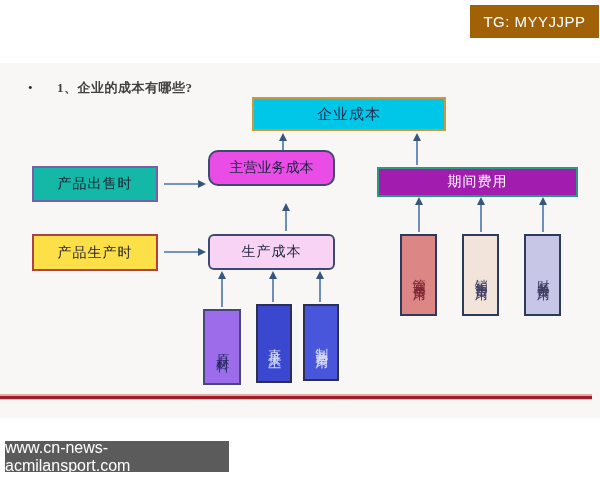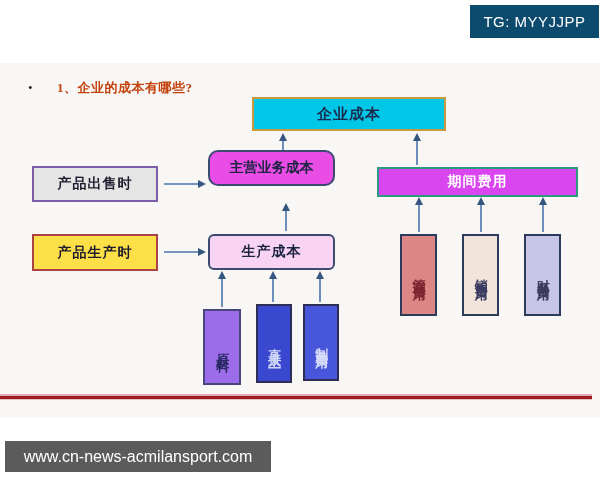--- a/index.html
+++ b/index.html
@@ -4,42 +4,42 @@
 <style>
   html,body{margin:0;padding:0;}
   body{
     width:600px;height:480px;position:relative;overflow:hidden;
     background:#ffffff;
     font-family:"Liberation Serif","DejaVu Serif",serif;
   }
   
   .badge{
     position:absolute;left:470px;top:5px;width:129px;height:33px;
-    background:#0c4a6e;color:#ffffff;
+    background:#a16207;color:#ffffff;
     font-family:"Liberation Sans","DejaVu Sans",sans-serif;
     font-size:15px;display:flex;align-items:center;justify-content:center;
     letter-spacing:0.5px;
   }
   
   .slide{
     position:absolute;left:0;top:63px;width:600px;height:355px;
     background:#f8f7f5;
   }
   .bullet{
     position:absolute;left:28px;top:80px;font-size:13px;color:#222;
   }
   .title{
     position:absolute;left:57px;top:79px;font-size:13px;font-weight:bold;
-    color:#c2410c;letter-spacing:0.5px;
+    color:#404040;letter-spacing:0.5px;
   }
   
   .node{
     position:absolute;box-sizing:border-box;border:2px solid #333;
     display:flex;align-items:center;justify-content:center;
-    font-weight:bold;line-height:1.25;
+    font-weight:normal;line-height:1.25;
   }
   .node.v{
     writing-mode:vertical-rl;text-orientation:upright;
     letter-spacing:3px;font-size:13px;
   }
   #n-enterprise{left:252px;top:97px;width:194px;height:34px;font-size:15px;letter-spacing:1px;}
   #n-product-sold{left:32px;top:166px;width:126px;height:36px;font-size:14px;letter-spacing:1px;}
   #n-main-business{left:208px;top:150px;width:127px;height:36px;font-size:14px;border-radius:10px;}
   #n-product-produced{left:32px;top:234px;width:126px;height:37px;font-size:14px;letter-spacing:1px;}
   #n-production-cost{left:208px;top:234px;width:127px;height:36px;font-size:14px;letter-spacing:1px;}
@@ -53,21 +53,21 @@
   
   .connectors{position:absolute;left:0;top:0;width:600px;height:480px;pointer-events:none;}
   
   .red-line{
     position:absolute;left:0;top:394px;width:592px;height:3px;
     background:#9e1b24;
     border-top:2px solid #e0abad;border-bottom:1px solid #e8c2c3;
   }
   
   .url-bar{
-    position:absolute;left:5px;top:441px;width:266px;height:31px;
+    position:absolute;left:5px;top:441px;width:224px;height:31px;
     background:#5b5b5b;color:#ffffff;
     font-family:"Liberation Sans","DejaVu Sans",sans-serif;
     font-size:16px;display:flex;align-items:center;justify-content:center;
   }
 </style>
 </head>
 <body>
 
 <div class="badge">TG: MYYJJPP</div>
 
@@ -96,25 +96,25 @@
     <line x1="273" y1="302" x2="273" y2="275" marker-end="url(#ah)"></line>
     <line x1="320" y1="302" x2="320" y2="275" marker-end="url(#ah)"></line>
 
     <line x1="419" y1="232" x2="419" y2="201" marker-end="url(#ah)"></line>
     <line x1="481" y1="232" x2="481" y2="201" marker-end="url(#ah)"></line>
     <line x1="543" y1="232" x2="543" y2="201" marker-end="url(#ah)"></line>
   </g>
 </svg>
 
 <div class="node" id="n-enterprise" style="background: rgb(0, 198, 232); border-color: rgb(201, 154, 61); color: rgb(27, 43, 78);">企业成本</div>
-<div class="node" id="n-product-sold" style="background: #e5e5e5; border-color: rgb(123, 94, 167); color: rgb(29, 29, 46);">产品出售时</div>
+<div class="node" id="n-product-sold" style="background: #14b8a6; border-color: rgb(123, 94, 167); color: rgb(29, 29, 46);">产品出售时</div>
 <div class="node" id="n-main-business" style="background: rgb(234, 76, 230); border-color: rgb(61, 74, 112); color: rgb(28, 36, 64);">主营业务成本</div>
 <div class="node" id="n-product-produced" style="background: #fde047; border-color: rgb(173, 66, 66); color: rgb(29, 29, 46);">产品生产时</div>
 <div class="node" id="n-production-cost" style="background: rgb(248, 211, 244); border-color: rgb(61, 74, 112); color: rgb(28, 36, 64); border-radius: 6px;">生产成本</div>
-<div class="node" id="n-period-expense" style="background: #d946ef; border-color: rgb(42, 154, 126); color: rgb(255, 255, 255);">期间费用</div>
+<div class="node" id="n-period-expense" style="background: #a21caf; border-color: rgb(42, 154, 126); color: rgb(255, 255, 255);">期间费用</div>
 <div class="node v" id="n-raw-material" style="background: rgb(156, 108, 234); border-color: rgb(71, 71, 124); color: rgb(42, 42, 102);">原材料</div>
 <div class="node v" id="n-direct-labor" style="background: rgb(58, 72, 208); border-color: rgb(46, 46, 85); color: rgb(205, 213, 248);">直接人工</div>
 <div class="node v" id="n-manufacturing" style="background: rgb(71, 86, 218); border-color: rgb(46, 46, 85); color: rgb(214, 219, 249);">制造费用</div>
 <div class="node v" id="n-admin" style="background: rgb(220, 134, 134); border-color: rgb(44, 58, 92); color: rgb(124, 37, 49);">管理费用</div>
 <div class="node v" id="n-selling" style="background: rgb(242, 228, 218); border-color: rgb(44, 58, 92); color: rgb(59, 59, 96);">销售费用</div>
 <div class="node v" id="n-financial" style="background: rgb(199, 198, 230); border-color: rgb(44, 58, 92); color: rgb(59, 59, 96);">财务费用</div>
 
 <div class="red-line"></div>
 
 <div class="url-bar">www.cn-news-acmilansport.com</div>

